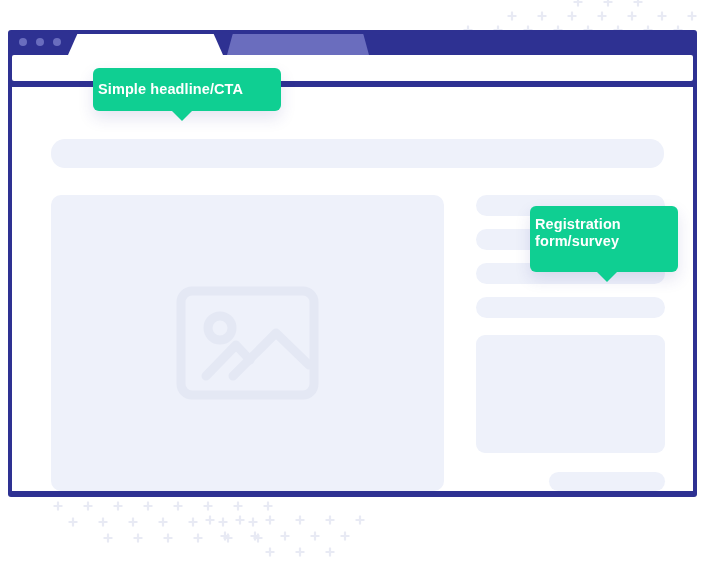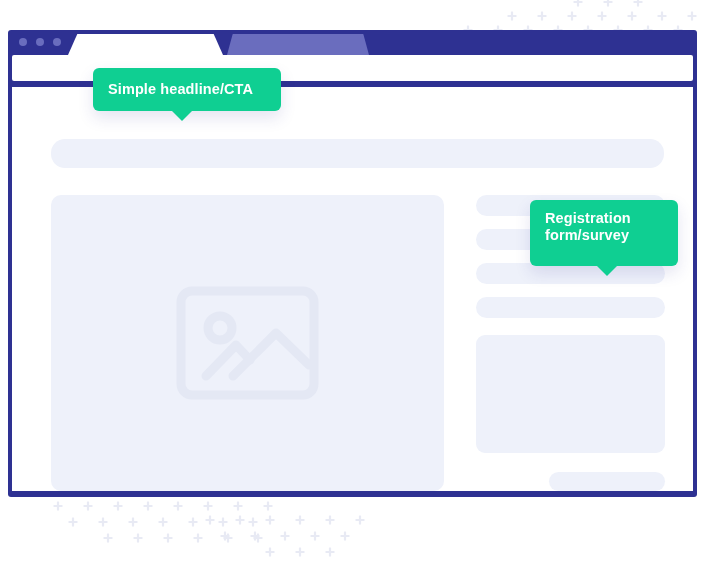--- a/index.html
+++ b/index.html
@@ -184,21 +184,21 @@
 
   
   .callout {
     position: absolute;
     background: #0FCF92;
     border-radius: 6px;
     color: #ffffff;
     font-size: 14.5px;
     line-height: 17px;
     font-weight: 600;
-    padding: 10px 15px;
+    padding: 10px 5px;
     box-sizing: border-box;
     box-shadow: 0 7px 16px rgba(46, 49, 146, 0.13);
     white-space: pre-line;
     letter-spacing: 0.1px;
   }
   .callout::after {
     content: "";
     position: absolute;
     bottom: -10px;
     width: 0;
@@ -221,21 +221,21 @@
   #callout-photo {
     left: 268px;
     top: 151px;
     width: 152px;
     height: 66px;
   }
   #callout-photo::after { left: 70px; }
 
   #callout-registration {
     left: 530px;
-    top: 200px;
+    top: 206px;
     width: 148px;
     height: 66px;
   }
   #callout-registration::after { left: 66px; }
 </style>
 </head>
 <body>
 
 <div id="stage">
 

